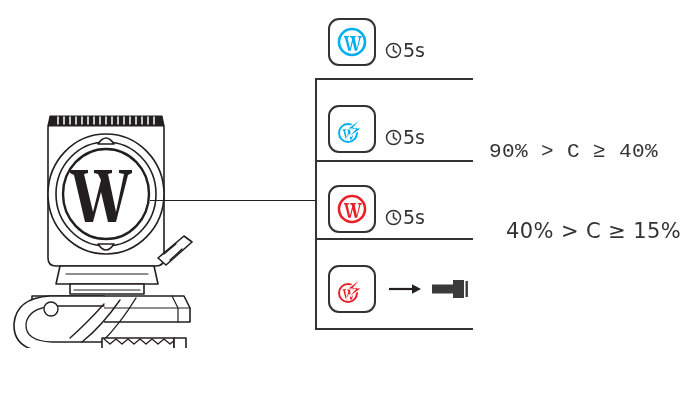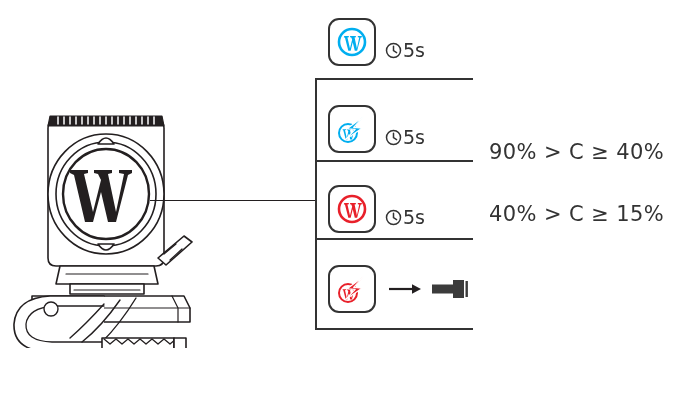--- a/index.html
+++ b/index.html
@@ -62,22 +62,22 @@
   
   .label{
     position:absolute;
     left:489px;
     font-size:21px;
     color:#333333;
     white-space:nowrap;
     letter-spacing:0.4px;
   }
   .label-0{top:57px;}
-  .label-1{top:140px;}
-  .label-2{top:202px;}
+  .label-1{top:140px;font-family:Liberation Mono, monospace;}
+  .label-2{top:219px;margin-left:17px;}
   .label-3{top:304px;}
 </style>
 </head>
 <body>
 
 <div class="stage">
 
   <div class="product">
     <svg width="200" height="240" viewBox="0 0 200 240" fill="none" stroke="#231f20" stroke-width="1.6" stroke-linejoin="round" stroke-linecap="round">
 

